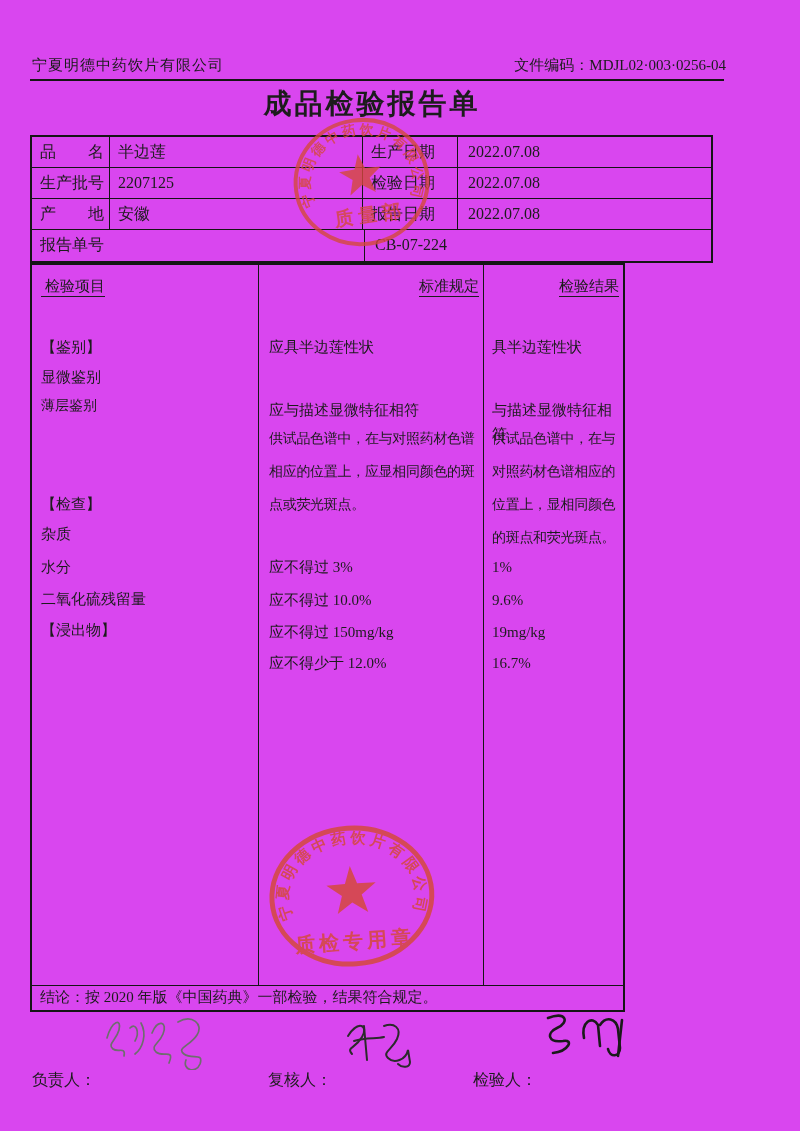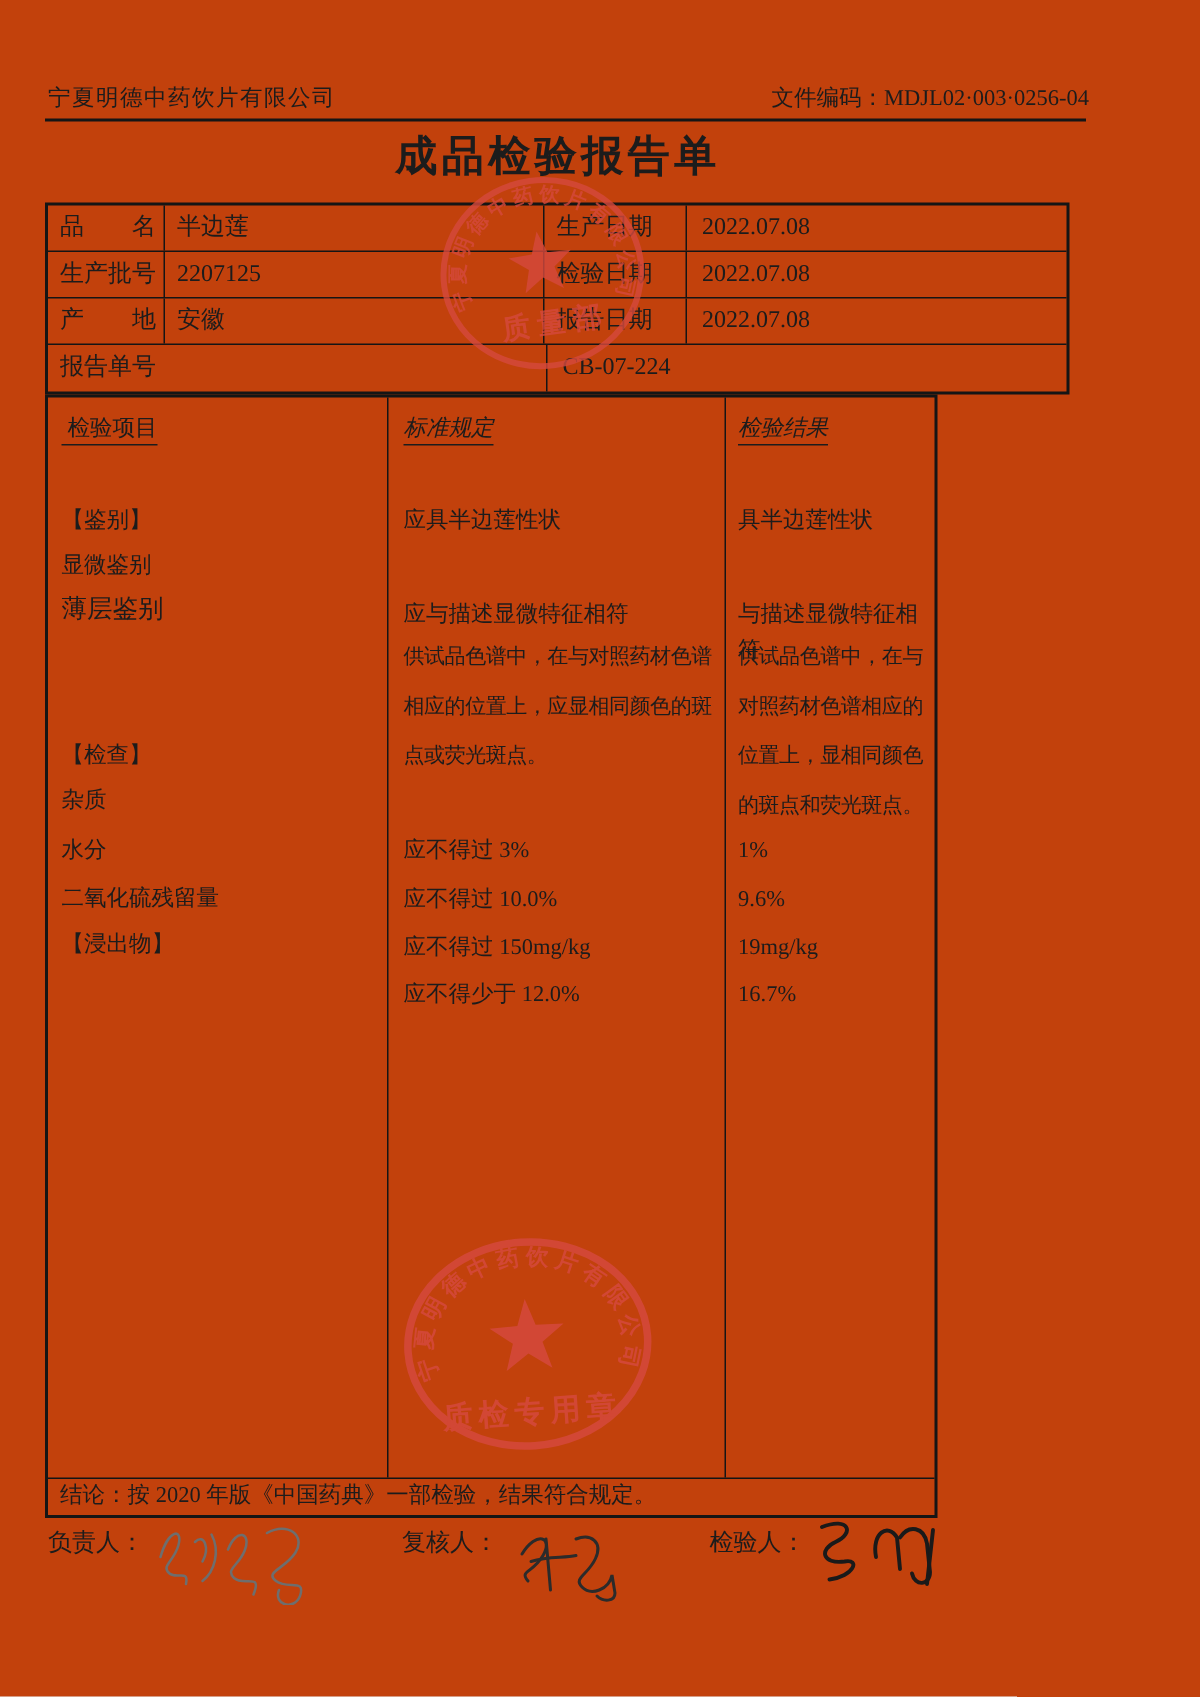--- a/index.html
+++ b/index.html
@@ -1,16 +1,16 @@
 <!DOCTYPE html>
 <html><head>
 <meta charset="utf-8">
 <style>
   html,body{margin:0;padding:0;background:#e8e8e8;}
-  .page{position:relative;width:800px;height:1131px;background:#c2410c;margin:0 auto;
+  .page{position:relative;width:800px;height:1131px;background:#d946ef;margin:0 auto;
         font-family:"Liberation Serif","DejaVu Serif",serif;color:#1c1c1c;overflow:hidden;}
   
   .hdr-company{position:absolute;left:32px;top:56px;font-size:15px;letter-spacing:1px;}
   .hdr-code{position:absolute;left:30px;top:56px;width:696px;text-align:right;font-size:15px;}
   .hdr-rule{position:absolute;left:30px;top:79px;width:694px;height:2px;background:#151515;}
   .title{position:absolute;left:30px;top:85px;width:684px;text-align:center;
          font-size:28px;font-weight:bold;letter-spacing:3px;}
   
   .info-table{position:absolute;left:30px;top:135px;width:683px;height:128px;
               border:2px solid #151515;box-sizing:border-box;}
@@ -31,27 +31,27 @@
   .cols{display:flex;height:720px;}
   .col{box-sizing:border-box;font-size:15px;}
   .col1{width:227px;border-right:1.5px solid #151515;padding-left:9px;}
   .col2{width:225px;border-right:1.5px solid #151515;padding-left:10px;padding-right:4px;}
   .col3{flex:1;padding-left:8px;padding-right:4px;}
   .rrow{box-sizing:border-box;padding-top:4px;line-height:24px;}
   .r0{height:66px;padding-top:9px;}
   .r1{height:33px;}.r2{height:30px;}.r3{height:27px;}
   .r4{height:100px;padding-top:1px;line-height:33px;font-size:14px;letter-spacing:-0.3px;}
   .r5{height:30px;}.r6{height:33px;}.r7{height:32px;}.r8{height:31px;}.r9{height:32px;}
-  .center{text-align:left;font-style:italic;}
+  .center{text-align:right;}
   .ul{border-bottom:1.5px solid #1c1c1c;padding-bottom:2px;}
   .hindent{padding-left:4px;}
   .conclusion{height:25px;border-top:1.5px solid #151515;box-sizing:border-box;
               line-height:22px;padding-left:8px;font-size:15px;}
   
-  .sig-label{position:absolute;top:1018px;font-size:16px;}
+  .sig-label{position:absolute;top:1070px;font-size:16px;}
   .sig-svg{position:absolute;}
   
   .stamp{position:absolute;opacity:0.8;}
   .stamp text{font-family:"Liberation Serif","DejaVu Serif",serif;font-weight:bold;}
 </style>
 </head>
 <body>
 
 <div class="page">
 
@@ -84,21 +84,21 @@
       <div class="ic c2w">CB-07-224</div>
     </div>
   </div>
 
   <div class="report-table">
     <div class="cols">
       <div class="col col1">
         <div class="rrow r0"><span class="ul hindent">检验项目</span></div>
         <div class="rrow r2">【鉴别】</div>
         <div class="rrow r3">显微鉴别</div>
-        <div class="rrow r4" style="font-size:17px;letter-spacing:0;">薄层鉴别</div>
+        <div class="rrow r4" style="font-size:14px;letter-spacing:0;">薄层鉴别</div>
         <div class="rrow r5">【检查】</div>
         <div class="rrow r6">杂质</div>
         <div class="rrow r7">水分</div>
         <div class="rrow r8">二氧化硫残留量</div>
         <div class="rrow r9">【浸出物】</div>
       </div>
       <div class="col col2">
         <div class="rrow r0 center"><span class="ul">标准规定</span></div>
         <div class="rrow r1">应具半边莲性状</div>
         <div class="rrow r2"></div>

